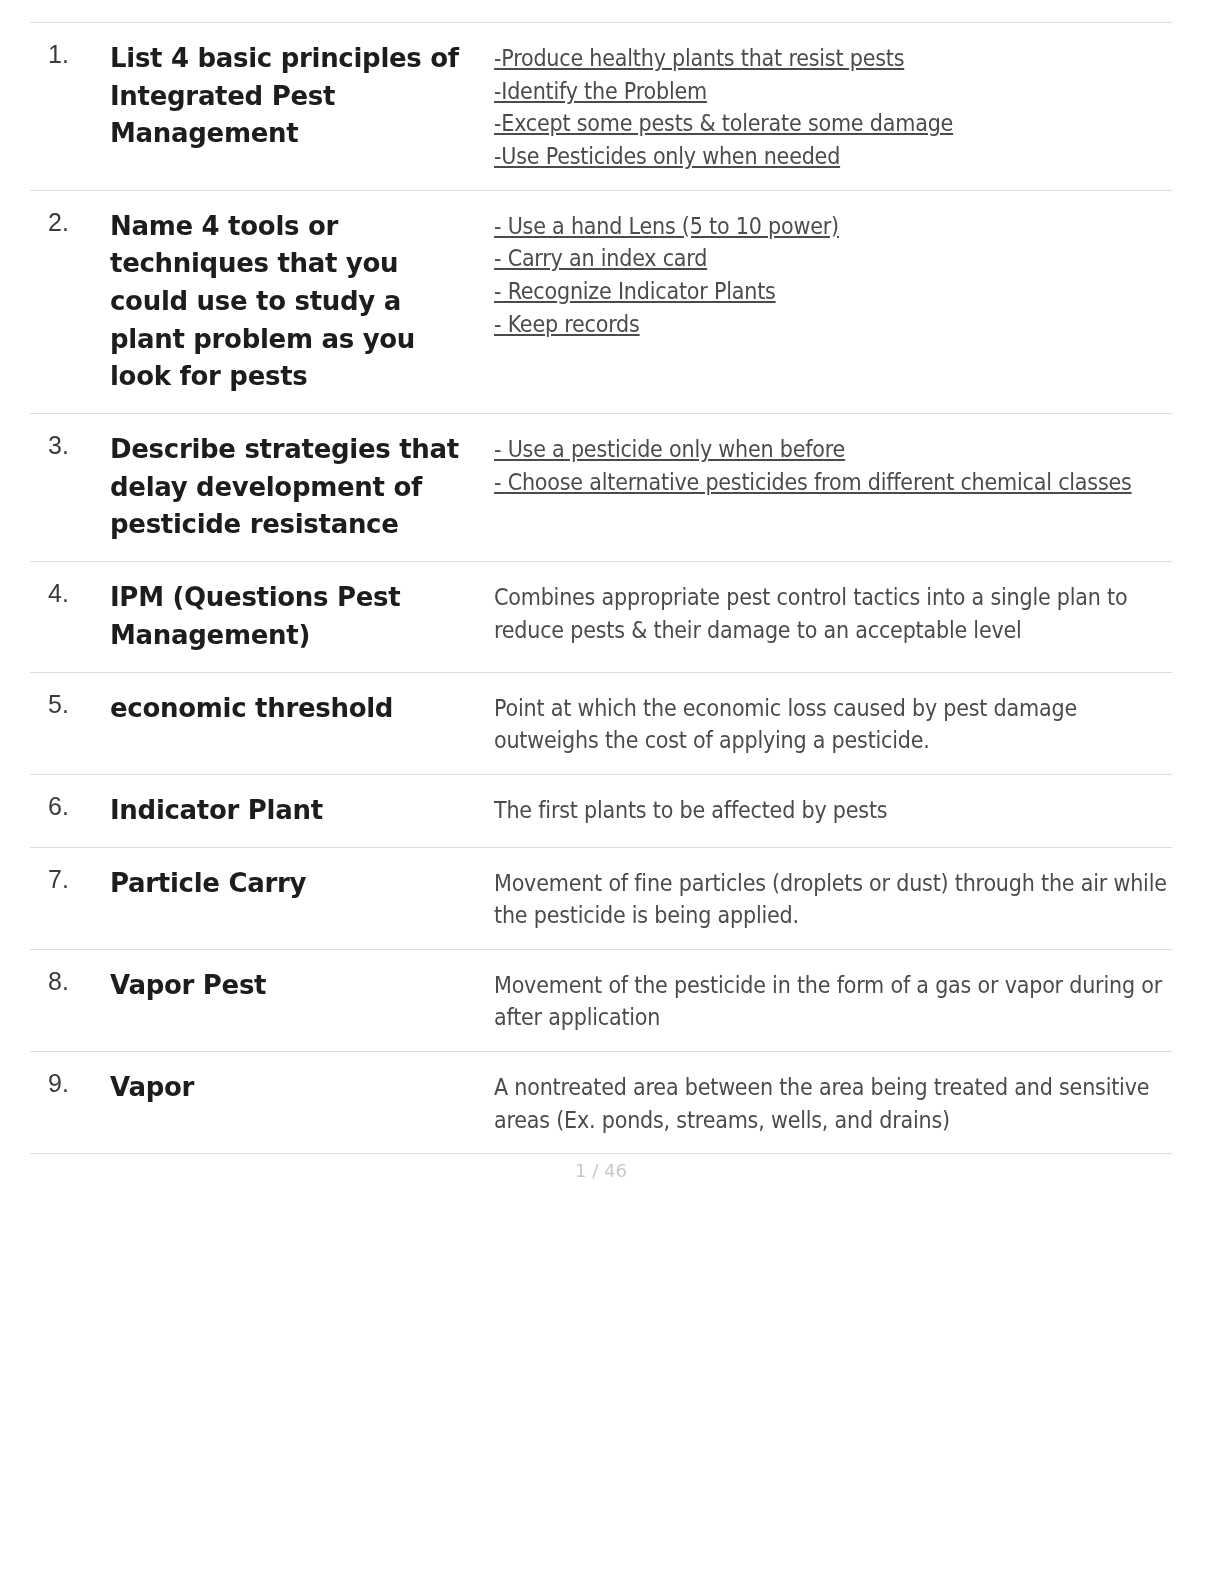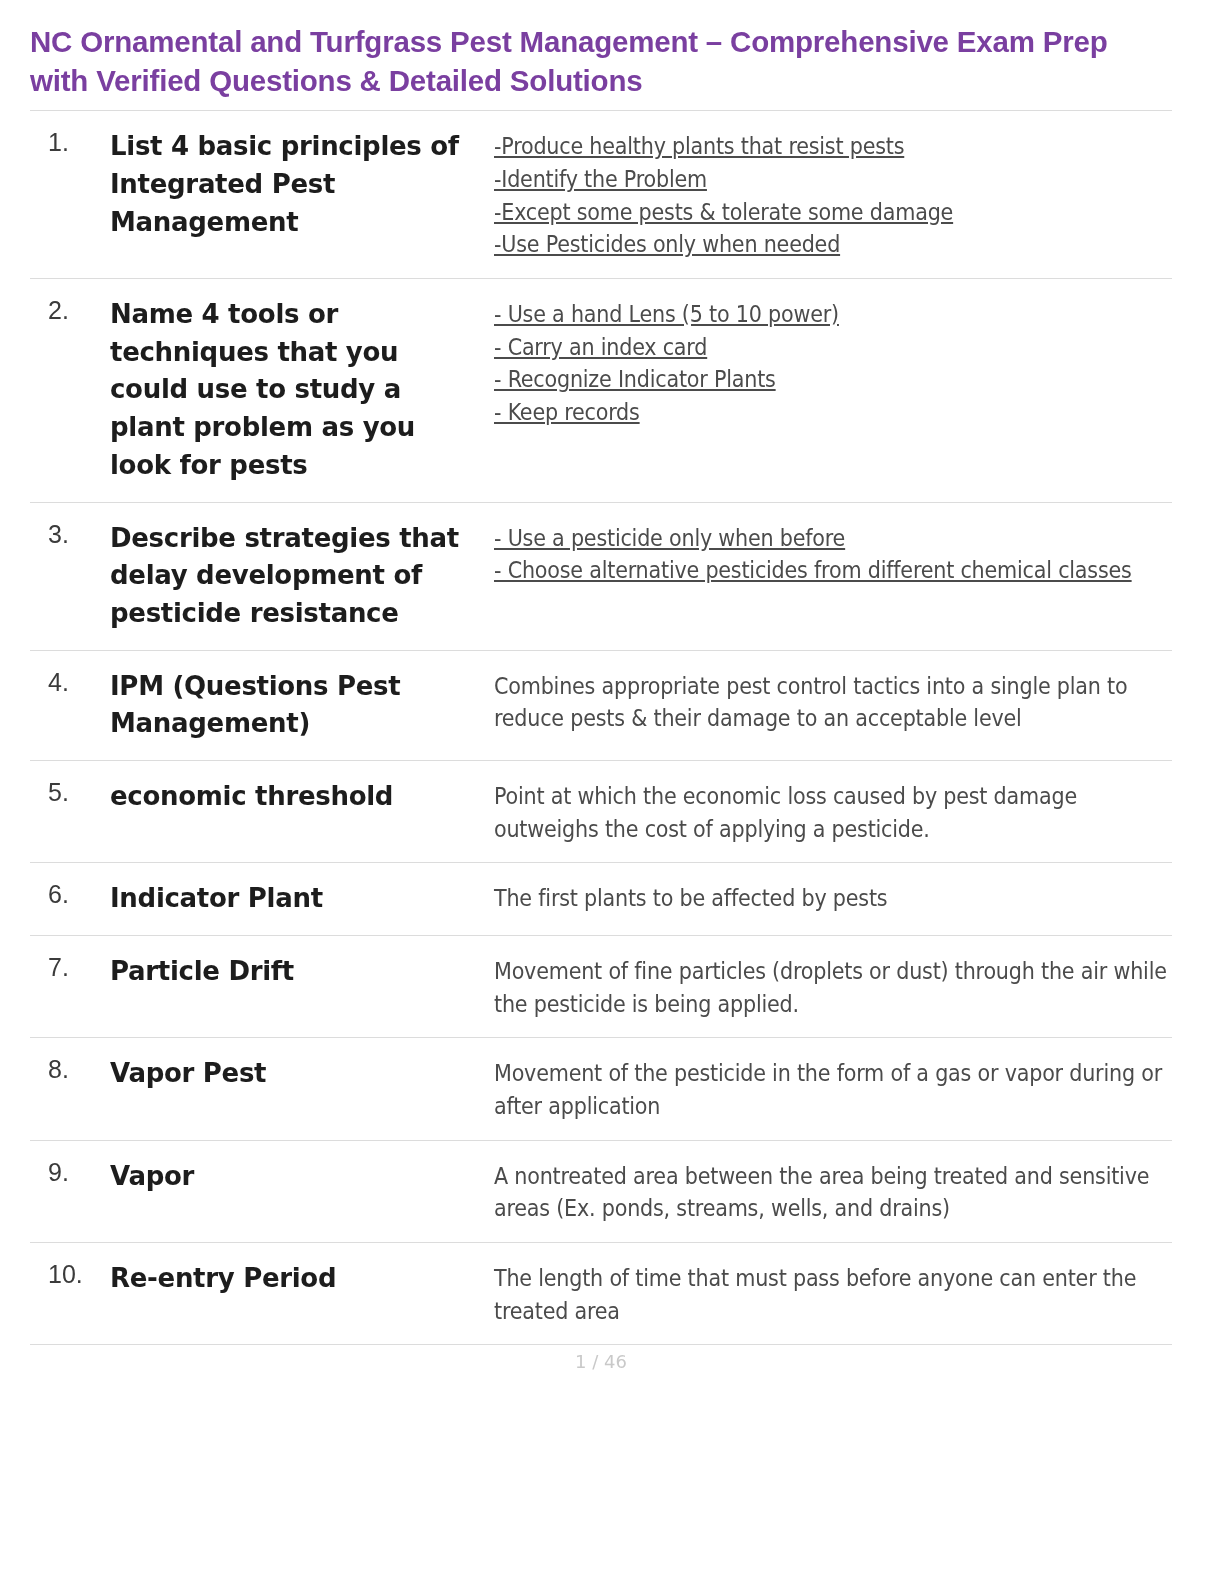--- a/index.html
+++ b/index.html
@@ -96,21 +96,20 @@
     font-size: 18px;
     color: #c9c9c9;
     padding-top: 6px;
   }
 </style>
 </head>
 <body>
 
 <div class="page">
 
-  <h1 class="doc-title">NC Ornamental and Turfgrass Pest Management – Comprehensive Exam Prep with Verified Questions &amp; Detailed Solutions</h1>
 
   <table class="qa-table">
     <tbody>
 
       <tr class="qa-row">
         <td class="num-cell">
           <span class="num">1.</span>
         </td>
         <td class="term-cell">
           <span class="term">List 4 basic principles of Integrated Pest Management</span>
@@ -197,21 +196,21 @@
             <span class="def-para">The first plants to be affected by pests</span>
           </div>
         </td>
       </tr>
 
       <tr class="qa-row">
         <td class="num-cell">
           <span class="num">7.</span>
         </td>
         <td class="term-cell">
-          <span class="term">Particle Drift</span>
+          <span class="term">Particle Carry</span>
         </td>
         <td class="def-cell">
           <div class="def">
             <span class="def-para">Movement of fine particles (droplets or dust) through the air while the pesticide is being applied.</span>
           </div>
         </td>
       </tr>
 
       <tr class="qa-row">
         <td class="num-cell">
@@ -234,32 +233,19 @@
         <td class="term-cell">
           <span class="term">Vapor</span>
         </td>
         <td class="def-cell">
           <div class="def">
             <span class="def-para">A nontreated area between the area being treated and sensitive areas (Ex. ponds, streams, wells, and drains)</span>
           </div>
         </td>
       </tr>
 
-      <tr class="qa-row">
-        <td class="num-cell">
-          <span class="num">10.</span>
-        </td>
-        <td class="term-cell">
-          <span class="term">Re-entry Period</span>
-        </td>
-        <td class="def-cell">
-          <div class="def">
-            <span class="def-para">The length of time that must pass before anyone can enter the treated area</span>
-          </div>
-        </td>
-      </tr>
 
     </tbody>
   </table>
 
   <div class="page-footer">1 / 46</div>
 
 </div>
 
 </body></html>

